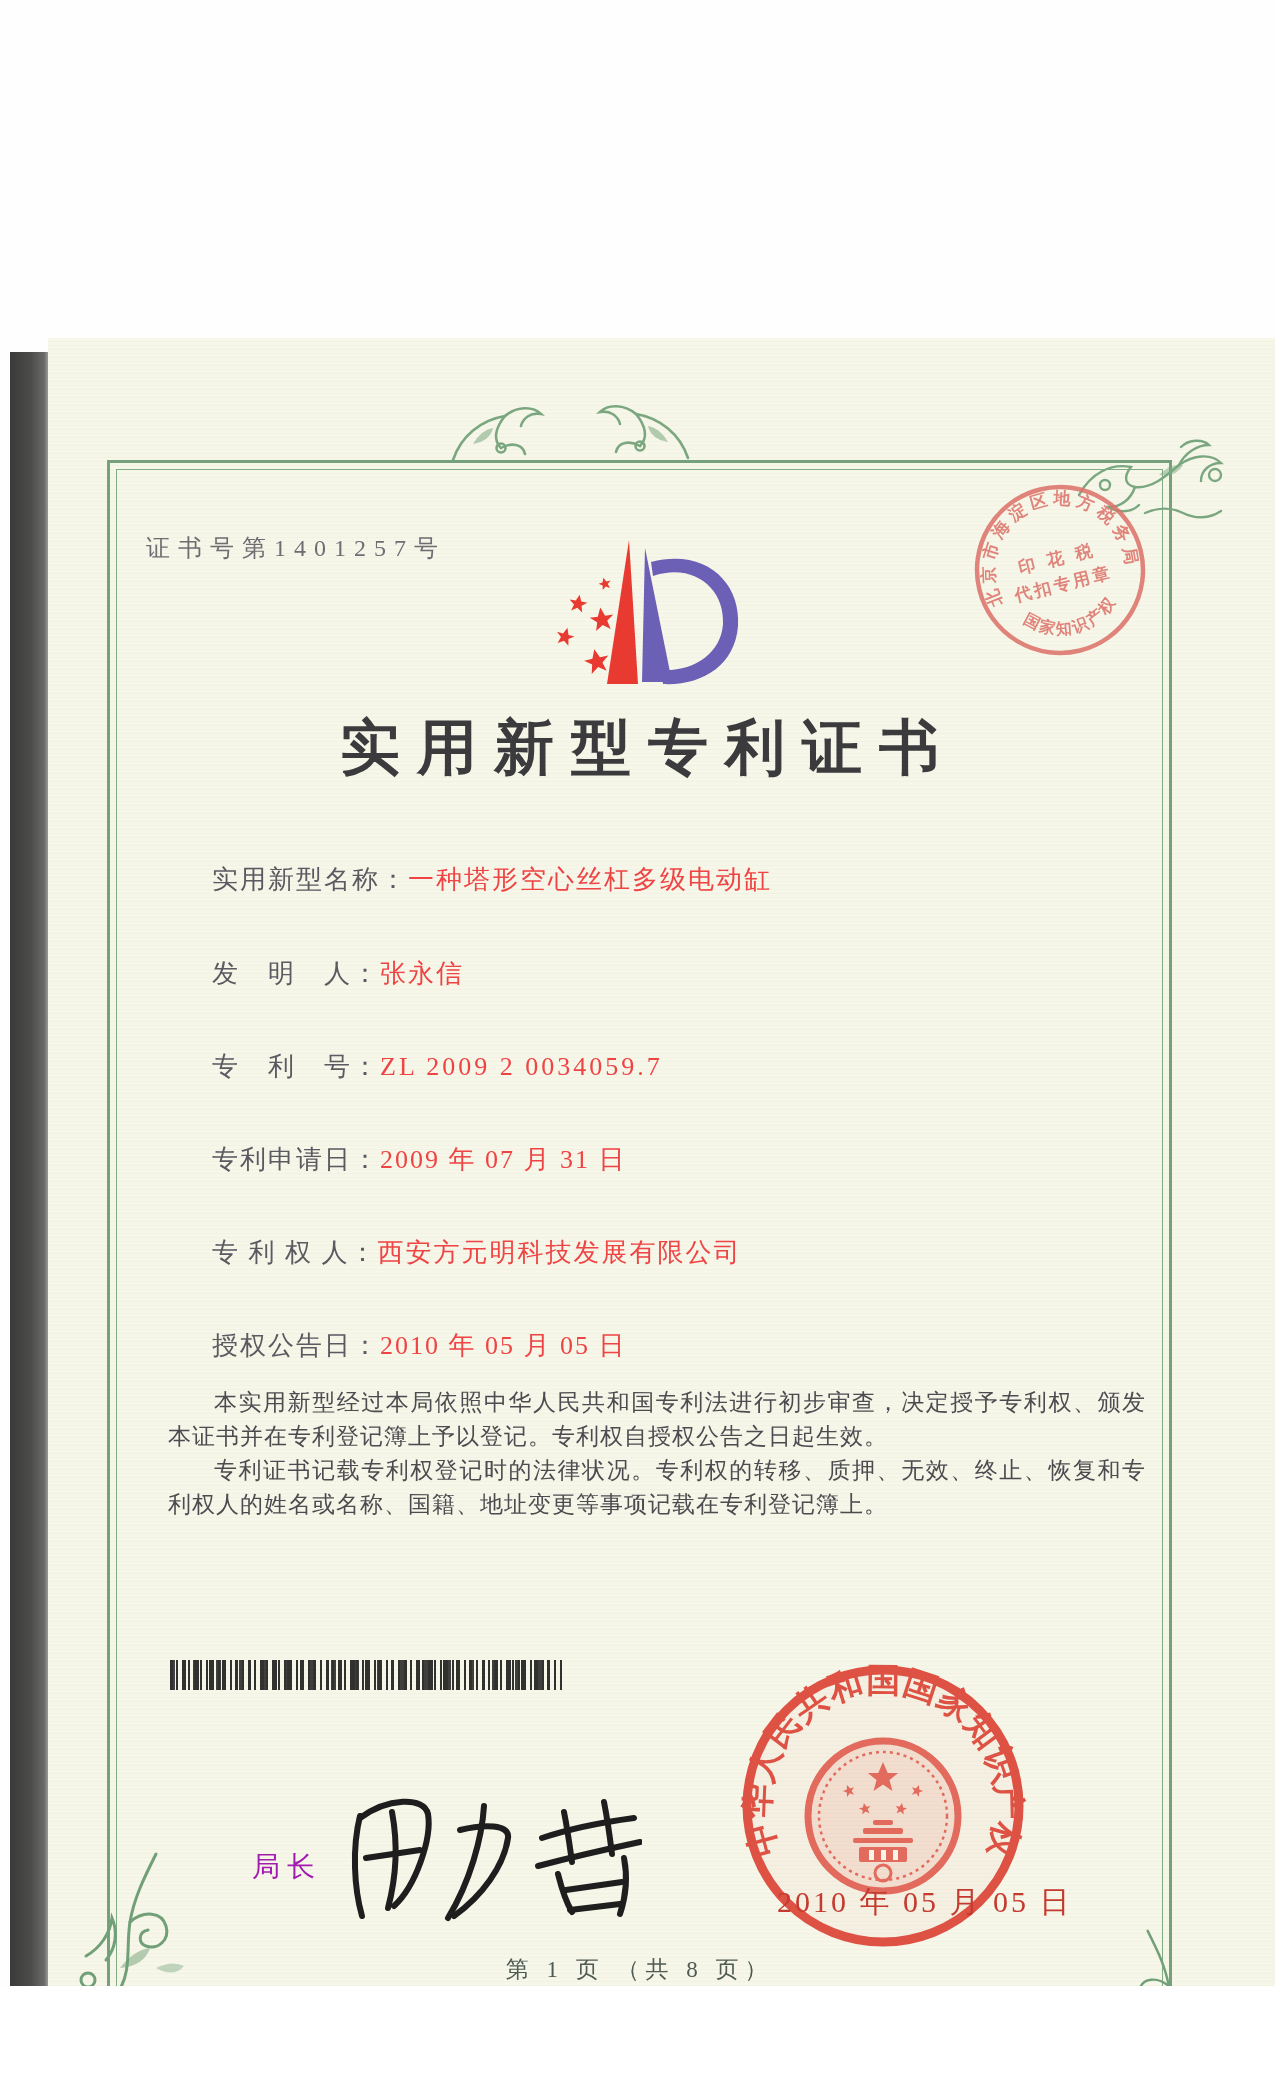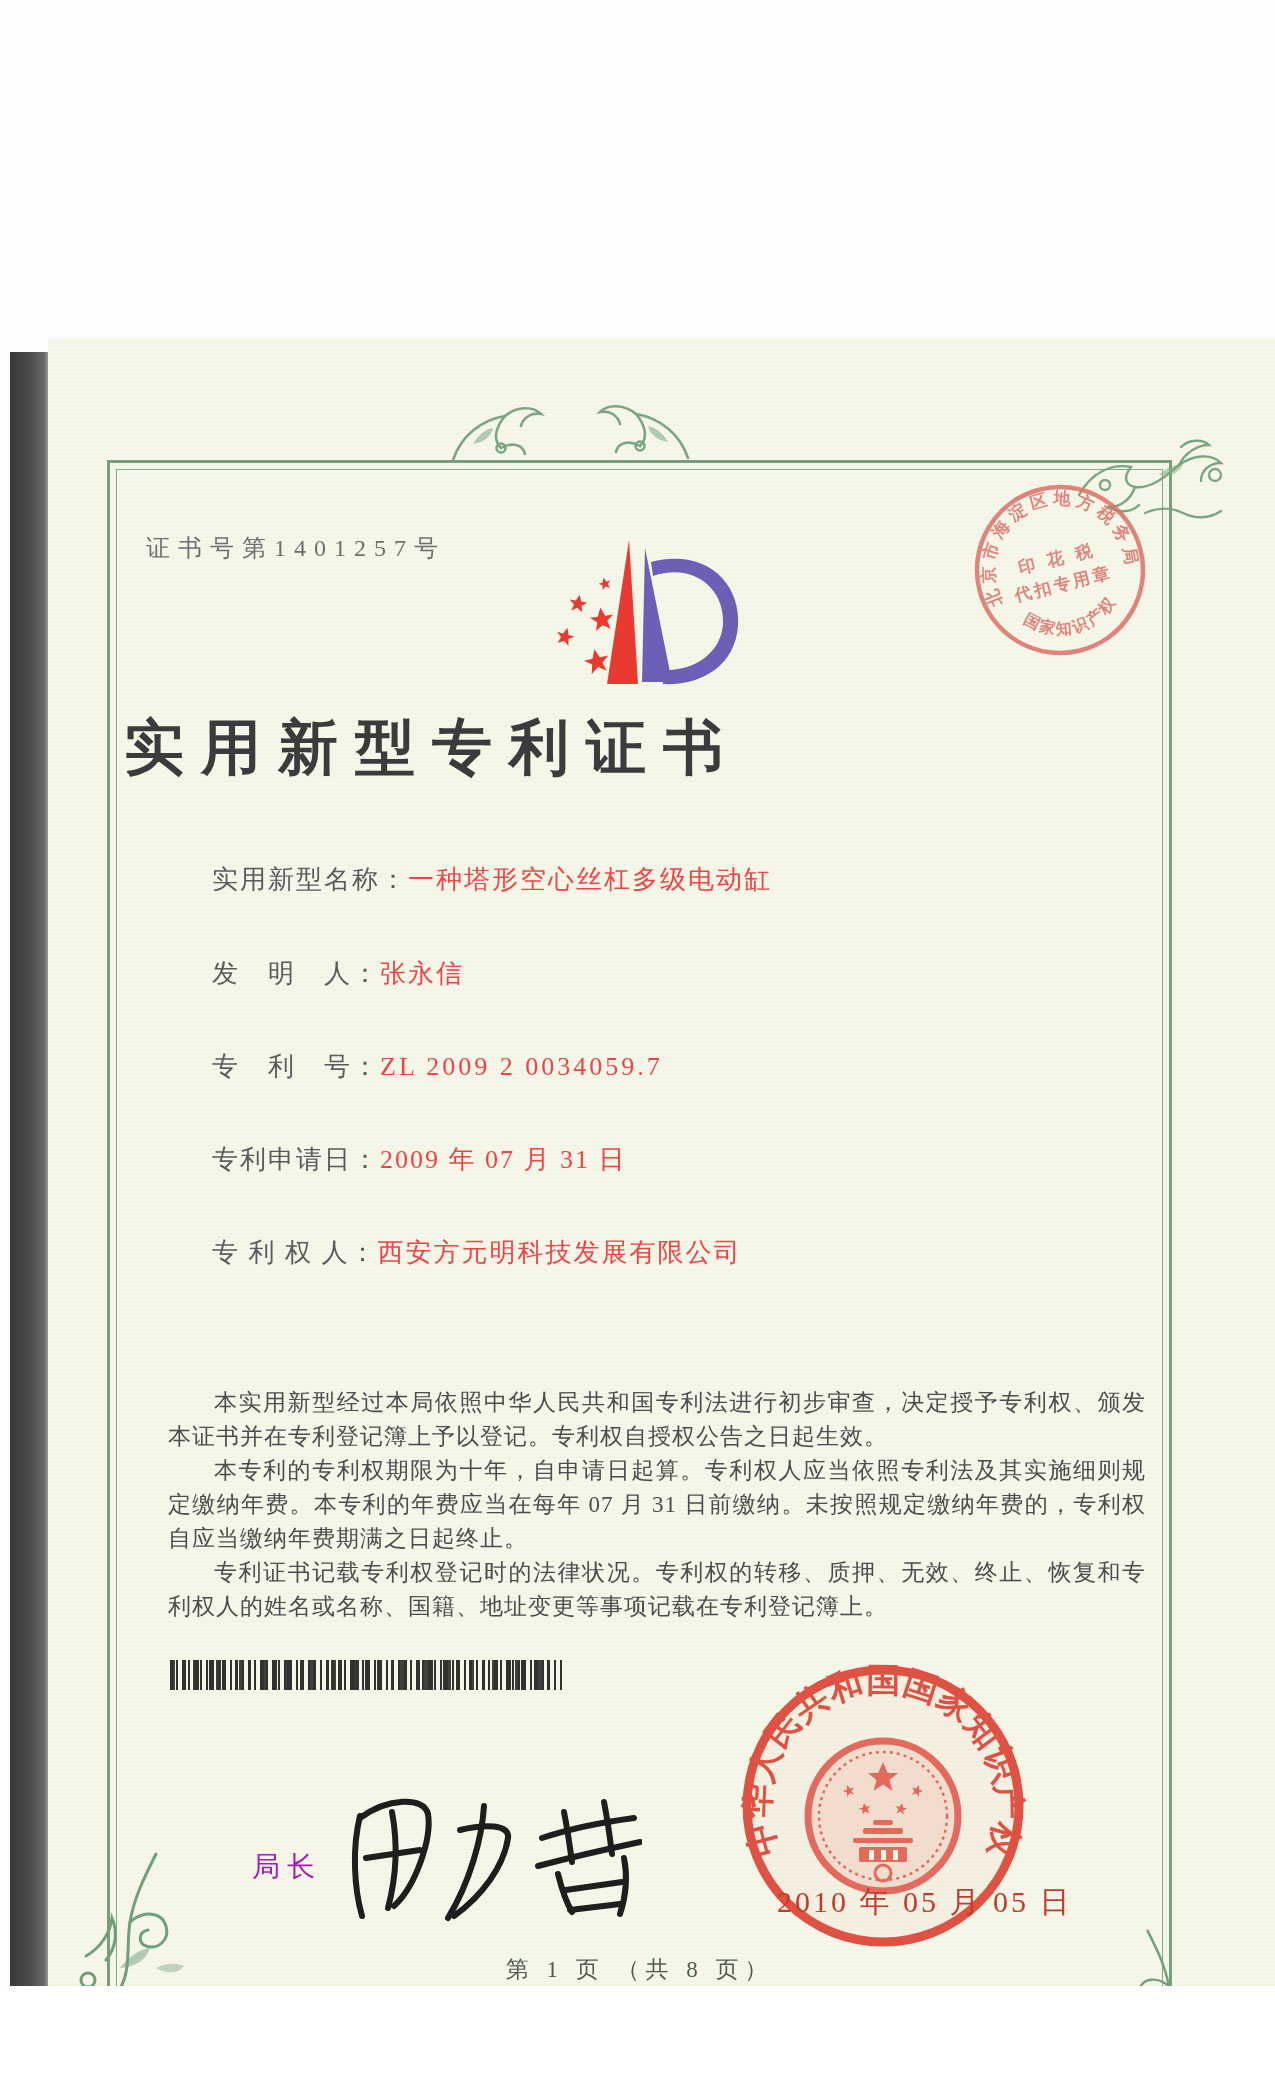--- a/index.html
+++ b/index.html
@@ -29,21 +29,21 @@
     position:absolute;inset:6px;border:1.5px solid #7fab85;
   }
   .orn{position:absolute;}
   .cert-no{
     position:absolute;left:146px;top:532px;
     font-size:24px;letter-spacing:8px;color:#6e6e72;
   }
   .logo{position:absolute;left:545px;top:534px;}
   .title{
     position:absolute;left:107px;top:708px;width:1065px;
-    font-size:60px;font-weight:600;
+    text-align:center;font-size:60px;font-weight:600;
     letter-spacing:17px;text-indent:17px;color:#3b3b3e;
   }
   .field{
     position:absolute;left:168px;font-size:26px;color:#54545a;
     letter-spacing:2px;white-space:nowrap;
   }
   .field .lbl{color:#5a5a60;margin-left:44px;}
   .field .val{color:#ef4444;}
   .f1{top:862px}.f2{top:956px}.f3{top:1049px}.f4{top:1142px}.f5{top:1235px}.f6{top:1328px}
   .paragraphs{
@@ -188,24 +188,26 @@
   </div>
   <div class="field f3">
     <span class="lbl">专　利　号：</span><span class="val" style="letter-spacing:3px">ZL 2009 2 0034059.7</span>
   </div>
   <div class="field f4">
     <span class="lbl">专利申请日：</span><span class="val">2009 年 07 月 31 日</span>
   </div>
   <div class="field f5">
     <span class="lbl">专 利 权 人：</span><span class="val">西安方元明科技发展有限公司</span>
   </div>
+  <div class="field f6">
+    <span class="lbl">授权公告日：</span><span class="val">2010 年 05 月 05 日</span>
+  </div>
 
   <div class="paragraphs">
     <p>本实用新型经过本局依照中华人民共和国专利法进行初步审查，决定授予专利权、颁发本证书并在专利登记簿上予以登记。专利权自授权公告之日起生效。</p>
-    <p>本专利的专利权期限为十年，自申请日起算。专利权人应当依照专利法及其实施细则规定缴纳年费。本专利的年费应当在每年 07 月 31 日前缴纳。未按照规定缴纳年费的，专利权自应当缴纳年费期满之日起终止。</p>
     <p>专利证书记载专利权登记时的法律状况。专利权的转移、质押、无效、终止、恢复和专利权人的姓名或名称、国籍、地址变更等事项记载在专利登记簿上。</p>
   </div>
 
   <div class="barcode"></div>
 
   <div class="director">局长</div>
   <span class="sr-only">田力普</span>
   <svg class="signature" width="310" height="150" viewBox="0 0 310 150">
     <g stroke="#1e1e1e" stroke-width="6" fill="none" stroke-linecap="round" stroke-linejoin="round">
       <path d="M28,38 C20,70 22,110 30,138"></path>

